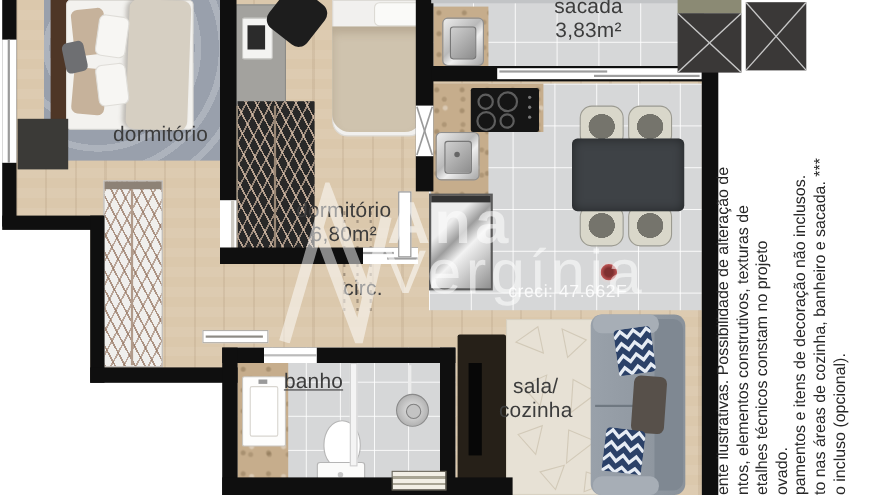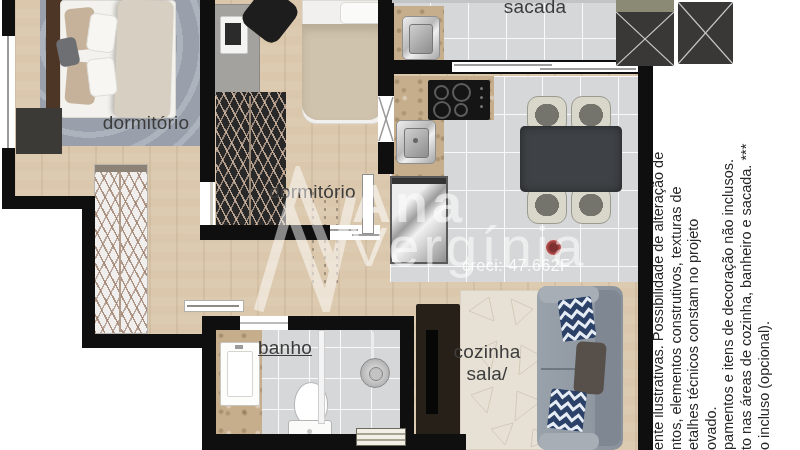--- a/index.html
+++ b/index.html
@@ -240,32 +240,35 @@
         <line x1="0" y1="0" x2="55" y2="62" stroke="#c8c8c8" stroke-width="1.2"></line>
         <line x1="55" y1="0" x2="0" y2="62" stroke="#c8c8c8" stroke-width="1.2"></line>
       </svg>
   </div>
 
   <div class="room-label" style="left:70px;top:112px;width:152px;">
     <div>dormitório</div>
   </div>
   <div class="room-label" style="left:240px;top:181px;width:145px;">
     <div>dormitório</div>
+    <div>6,80m²</div>
   </div>
   <div class="room-label" style="left:270px;top:252px;width:120px;">
+    <div>circ.</div>
   </div>
   <div class="room-label" style="left:465px;top:-4px;width:140px;">
     <div>sacada</div>
+    <div>3,83m²</div>
   </div>
   <div class="room-label" style="left:225px;top:337px;width:120px;text-decoration:underline;">
     <div>banho</div>
   </div>
   <div class="room-label" style="left:427px;top:341px;width:120px;">
+    <div>sala/</div>
     <div>cozinha</div>
-    <div>sala/</div>
   </div>
 
   <svg class="abs" style="left:246px;top:166px;" width="112" height="146" viewBox="0 0 112 146">
     <g fill="none" stroke="#ffffff" stroke-width="10" opacity=".5" stroke-linecap="square">
       <path d="M14 140 L52 10 L86 98"></path>
       <path d="M44 44 L80 140 L104 36"></path>
     </g>
   </svg>
   <div class="wm-name" style="left:352px;top:172px;font-size:54px;font-weight:bold;">Ana</div>
   <div class="wm-name" style="left:350px;top:214px;font-size:56px;">Vergínia</div>

